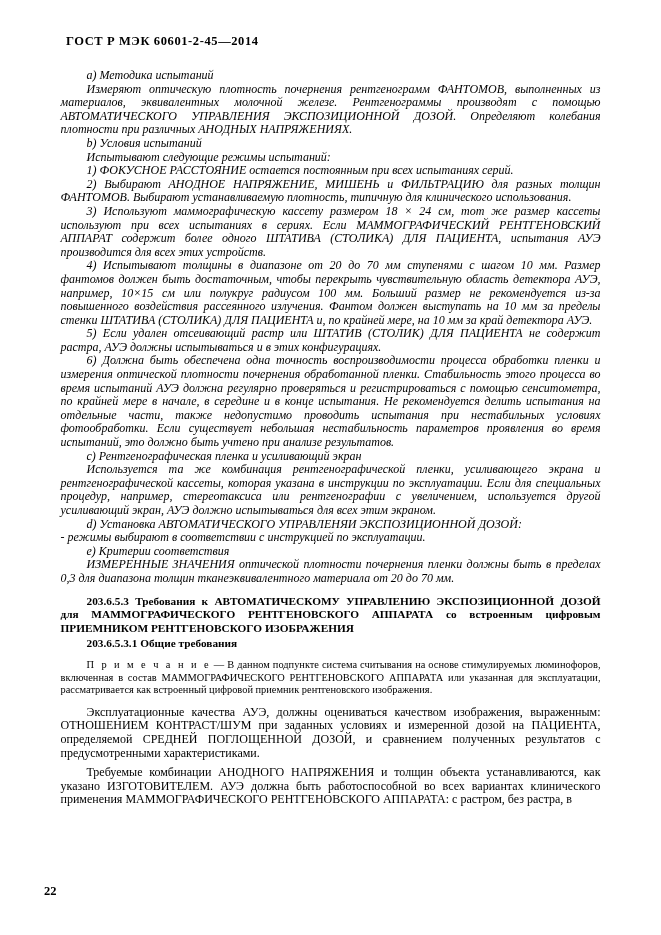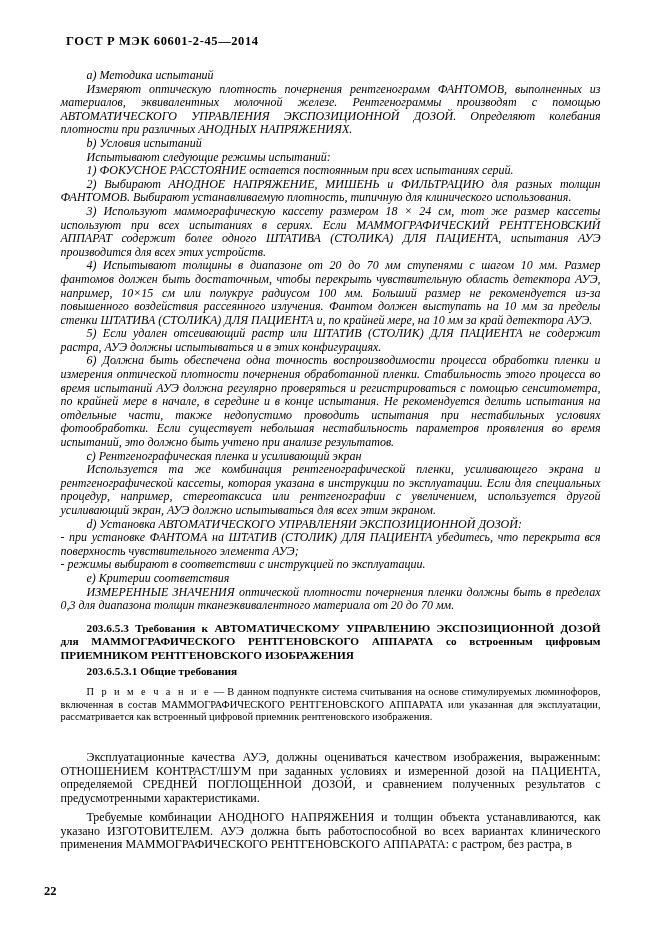--- a/index.html
+++ b/index.html
@@ -65,21 +65,21 @@
     font-size: 10.4px;
     line-height: 12.6px;
     text-align: justify;
     text-indent: 26px;
     margin-top: 8px;
   }
   .spaced {
     letter-spacing: 2.2px;
   }
   .gap-s { margin-top: 6px; }
-  .gap-m { margin-top: 27px; }
+  .gap-m { margin-top: 9px; }
   .pagenum {
     position: absolute;
     left: 44px;
     bottom: 36px;
     font-size: 12.5px;
     font-weight: bold;
     font-family: Liberation Serif, serif;
   }
 </style>
 </head>
@@ -100,21 +100,20 @@
     <p class="ind it">2) Выбирают АНОДНОЕ НАПРЯЖЕНИЕ, МИШЕНЬ и ФИЛЬТРАЦИЮ для разных толщин ФАНТОМОВ. Выбирают устанавливаемую плотность, типичную для клинического использования.</p>
     <p class="ind it">3) Используют маммографическую кассету размером 18 × 24 см, тот же размер кассеты используют при всех испытаниях в сериях. Если МАММОГРАФИЧЕСКИЙ РЕНТГЕНОВСКИЙ АППАРАТ содержит более одного ШТАТИВА (СТОЛИКА) ДЛЯ ПАЦИЕНТА, испытания АУЭ производится для всех этих устройств.</p>
     <p class="ind it">4) Испытывают толщины в диапазоне от 20 до 70 мм ступенями с шагом 10 мм. Размер фантомов должен быть достаточным, чтобы перекрыть чувствительную область детектора АУЭ, например, 10×15 см или полукруг радиусом 100 мм. Больший размер не рекомендуется из-за повышенного воздействия рассеянного излучения. Фантом должен выступать на 10 мм за пределы стенки ШТАТИВА (СТОЛИКА) ДЛЯ ПАЦИЕНТА и, по крайней мере, на 10 мм за край детектора АУЭ.</p>
     <p class="ind it">5) Если удален отсеивающий растр или ШТАТИВ (СТОЛИК) ДЛЯ ПАЦИЕНТА не содержит растра, АУЭ должны испытываться и в этих конфигурациях.</p>
     <p class="ind it">6) Должна быть обеспечена одна точность воспроизводимости процесса обработки пленки и измерения оптической плотности почернения обработанной пленки. Стабильность этого процесса во время испытаний АУЭ должна регулярно проверяться и регистрироваться с помощью сенситометра, по крайней мере в начале, в середине и в конце испытания. Не рекомендуется делить испытания на отдельные части, также недопустимо проводить испытания при нестабильных условиях фотообработки. Если существует небольшая нестабильность параметров проявления во время испытаний, это должно быть учтено при анализе результатов.</p>
 
     <p class="ind it">c) Рентгенографическая пленка и усиливающий экран</p>
     <p class="ind it">Используется та же комбинация рентгенографической пленки, усиливающего экрана и рентгенографической кассеты, которая указана в инструкции по эксплуатации. Если для специальных процедур, например, стереотаксиса или рентгенографии с увеличением, используется другой усиливающий экран, АУЭ должно испытываться для всех этим экраном.</p>
 
     <p class="ind it">d) Установка АВТОМАТИЧЕСКОГО УПРАВЛЕНЯИ ЭКСПОЗИЦИОННОЙ ДОЗОЙ:</p>
-    <p class="nonind it">-  при установке ФАНТОМА на ШТАТИВ (СТОЛИК) ДЛЯ ПАЦИЕНТА убедитесь, что перекрыта вся поверхность чувствительного элемента АУЭ;</p>
     <p class="nonind it">-  режимы выбирают в соответствии с инструкцией по эксплуатации.</p>
 
     <p class="ind it">e) Критерии соответствия</p>
     <p class="ind it">ИЗМЕРЕННЫЕ ЗНАЧЕНИЯ оптической плотности почернения пленки должны быть в пределах 0,3 для диапазона толщин тканеэквивалентного материала от 20 до 70 мм.</p>
 
     <p class="sec-head">203.6.5.3 Требования к АВТОМАТИЧЕСКОМУ УПРАВЛЕНИЮ ЭКСПОЗИЦИОННОЙ ДОЗОЙ для МАММОГРАФИЧЕСКОГО РЕНТГЕНОВСКОГО АППАРАТА со встроенным цифровым ПРИЕМНИКОМ РЕНТГЕНОВСКОГО ИЗОБРАЖЕНИЯ</p>
     <p class="sub-head">203.6.5.3.1 Общие требования</p>
 
     <p class="note"><span class="spaced">П р и м е ч а н и е</span><span> — В данном подпункте система считывания на основе стимулируемых люминофоров, включенная в состав МАММОГРАФИЧЕСКОГО РЕНТГЕНОВСКОГО АППАРАТА или указанная для эксплуатации, рассматривается как встроенный цифровой приемник рентгеновского изображения.</span></p>
 

